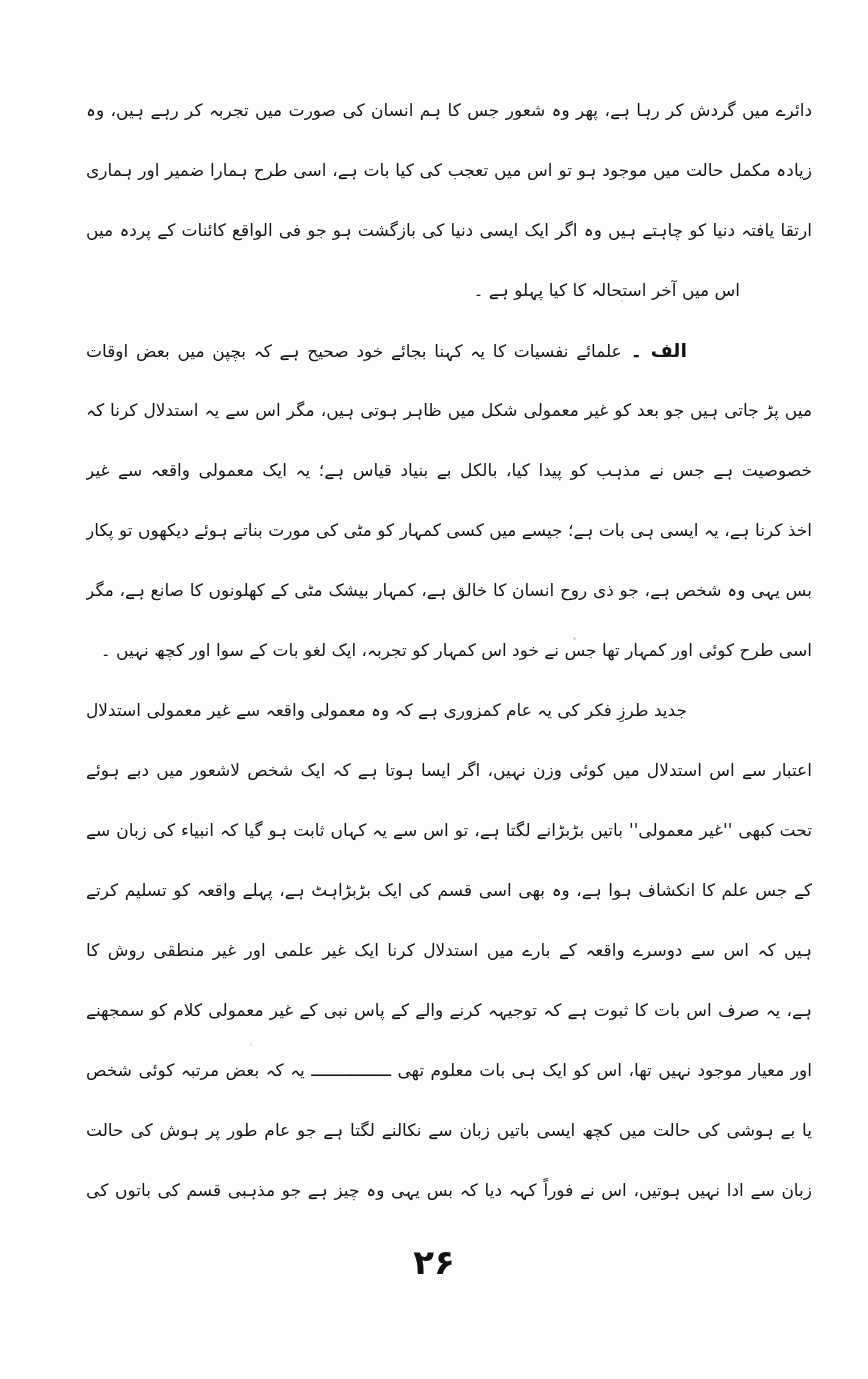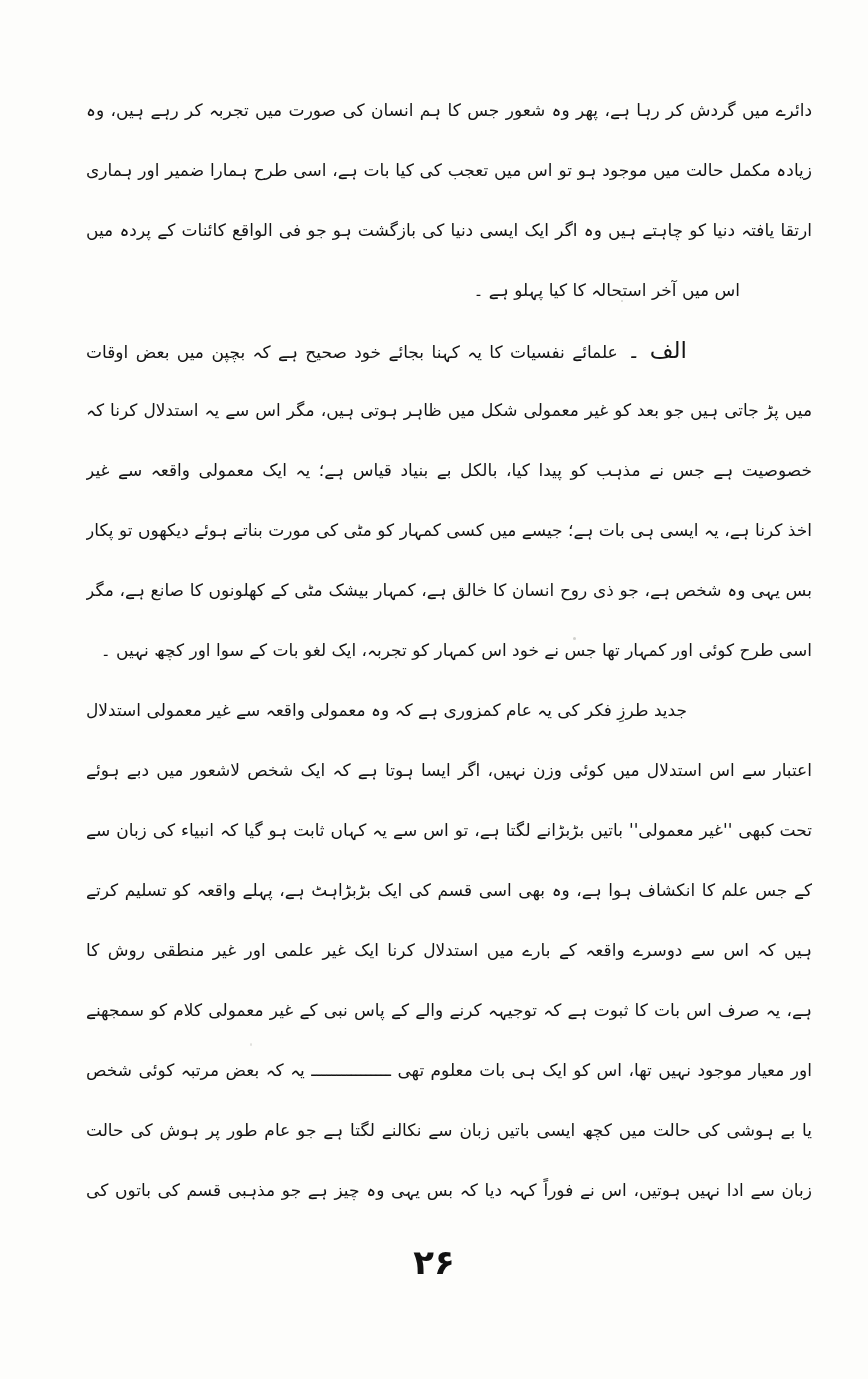--- a/index.html
+++ b/index.html
@@ -34,22 +34,22 @@
     text-align-last: justify;
     letter-spacing: 0.2px;
   }
   
   .line.first-indent { text-indent: 125px; }
   
   .line.last { text-align-last: right; }
   
   .line.last.offset { padding-right: 72px; }
   .lead {
-    font-weight: normal;
-    font-size: 23px;
+    font-weight: bold;
+    font-size: 19px;
   }
   .page-number {
     position: absolute;
     top: 1226px;
     left: 0;
     right: 0;
     height: 72px;
     line-height: 72px;
     text-align: center;
     font-size: 34px;

